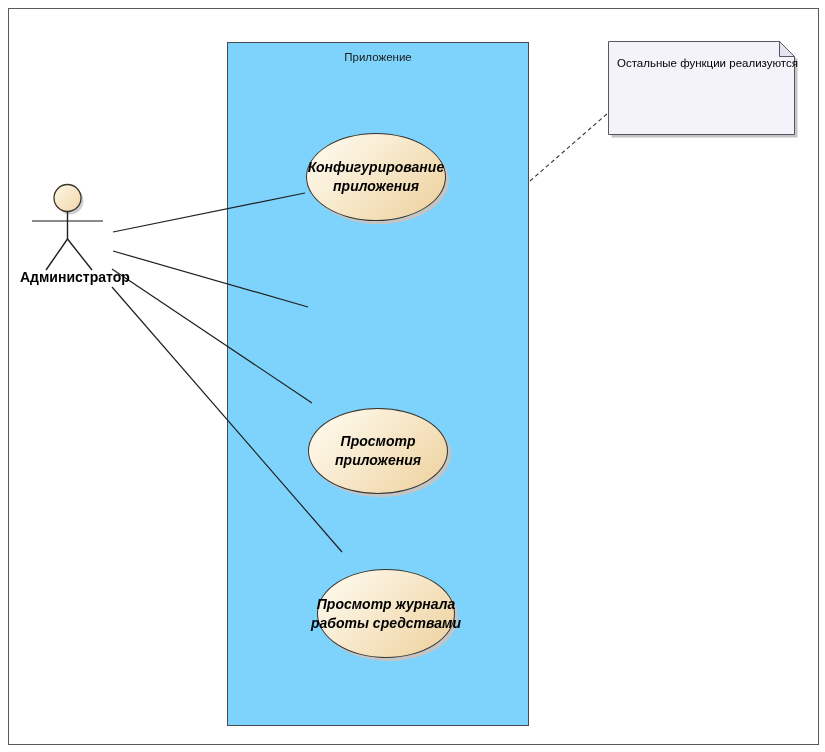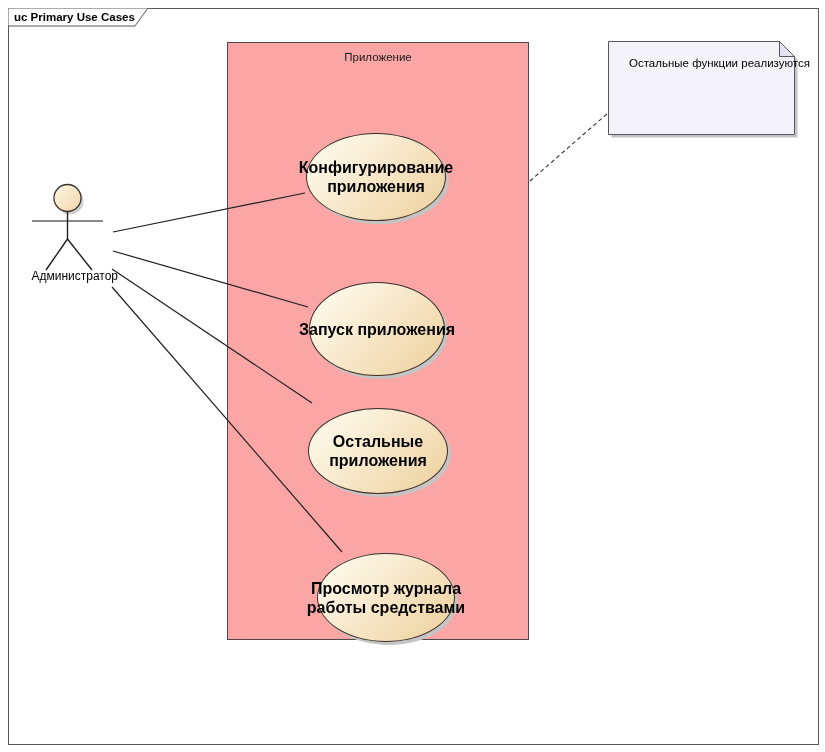--- a/index.html
+++ b/index.html
@@ -24,71 +24,65 @@
     border:1px solid var(--frame-border);background:transparent;
   }
   .frame-tab{position:absolute;left:8px;top:8px;width:150px;height:19px;}
   .frame-tab svg{position:absolute;left:0;top:0;}
   .frame-tab-label{
     position:absolute;left:6px;top:1px;height:17px;line-height:17px;
     font-size:11.5px;font-weight:bold;white-space:nowrap;
   }
   
   .boundary{
-    position:absolute;left:227px;top:42px;width:302px;height:598px;
-    border:1px solid #4a4a4a;background:#fca5a5;box-sizing:border-box;
+    position:absolute;left:227px;top:42px;width:302px;height:684px;
+    border:1px solid #4a4a4a;background:#7dd3fc;box-sizing:border-box;
   }
   .boundary-label{
     position:absolute;left:0;top:8px;width:100%;text-align:center;
     font-size:11.5px;color:#1a1a1a;
   }
   
   .overlay{position:absolute;left:0;top:0;width:825px;height:752px;z-index:2;}
   
   .usecase{
     position:absolute;z-index:3;border-radius:50%;
     border:1.5px solid var(--usecase-border);
     background:linear-gradient(135deg,var(--usecase-gradient-start) 15%,var(--usecase-gradient-end) 95%);
     box-shadow:3px 3px 0 var(--shadow-color);
     display:flex;flex-direction:column;align-items:center;justify-content:center;
     box-sizing:border-box;
   }
   .usecase .uc-line{
-    font-size:16px;font-weight:bold;line-height:19px;text-align:center;white-space:nowrap;
+    font-size:14px;font-weight:bold;line-height:19px;text-align:center;white-space:nowrap;font-style:italic;
   }
   #uc-configure{left:306px;top:133px;width:140px;height:88px;}
   #uc-start{left:309px;top:282px;width:136px;height:94px;}
   #uc-stop{left:308px;top:408px;width:140px;height:86px;}
-  #uc-log{left:317px;top:553px;width:138px;height:89px;}
+  #uc-log{left:317px;top:569px;width:138px;height:89px;}
   
   .actor-label{
-    position:absolute;left:20px;top:269px;width:98px;text-align:right;
-    font-size:12px;font-weight:normal;z-index:3;white-space:nowrap;
+    position:absolute;left:20px;top:269px;width:98px;text-align:left;
+    font-size:14px;font-weight:bold;z-index:3;white-space:nowrap;
   }
   
   .note{position:absolute;left:608px;top:41px;width:191px;height:98px;z-index:3;}
   .note svg{position:absolute;left:0;top:0;}
   .note-text{
     position:absolute;left:9px;top:15px;width:176px;
     font-size:11.5px;line-height:15.5px;color:#000;
   }
-  .note-text div{white-space:nowrap;margin-left:12px;}
+  .note-text div{white-space:nowrap;}
 </style>
 </head>
 <body>
 
 <div class="canvas">
 
   <div class="frame"></div>
-  <div class="frame-tab">
-    <svg width="150" height="19" viewBox="0 0 150 19">
-      <polygon points="0,0 140,0 127,18 0,18" fill="#ffffff" stroke="#5a5a5a" stroke-width="1"></polygon>
-    </svg>
-    <span class="frame-tab-label">uc Primary Use Cases</span>
-  </div>
 
   <div class="boundary">
     <div class="boundary-label">Приложение</div>
   </div>
 
   <svg class="overlay" width="825" height="752" viewBox="0 0 825 752">
     <defs>
       <linearGradient id="headGrad" x1="0" y1="0" x2="1" y2="1">
         <stop offset="0" stop-color="#fdf7e7"></stop>
         <stop offset="1" stop-color="#f2d6a8"></stop>
@@ -112,26 +106,23 @@
     </g>
   </svg>
 
   <div class="actor-label">Администратор</div>
 
   <div class="usecase" id="uc-configure">
     <div class="uc-line">Конфигурирование</div>
     <div class="uc-line">приложения</div>
   </div>
 
-  <div class="usecase" id="uc-start">
-    <div class="uc-line">Запуск приложения</div>
-  </div>
 
   <div class="usecase" id="uc-stop">
-    <div class="uc-line">Остальные</div>
+    <div class="uc-line">Просмотр</div>
     <div class="uc-line">приложения</div>
   </div>
 
   <div class="usecase" id="uc-log">
     <div class="uc-line">Просмотр журнала</div>
     <div class="uc-line">работы средствами</div>
   </div>
 
   <div class="note">
     <svg width="191" height="98" viewBox="0 0 191 98">

